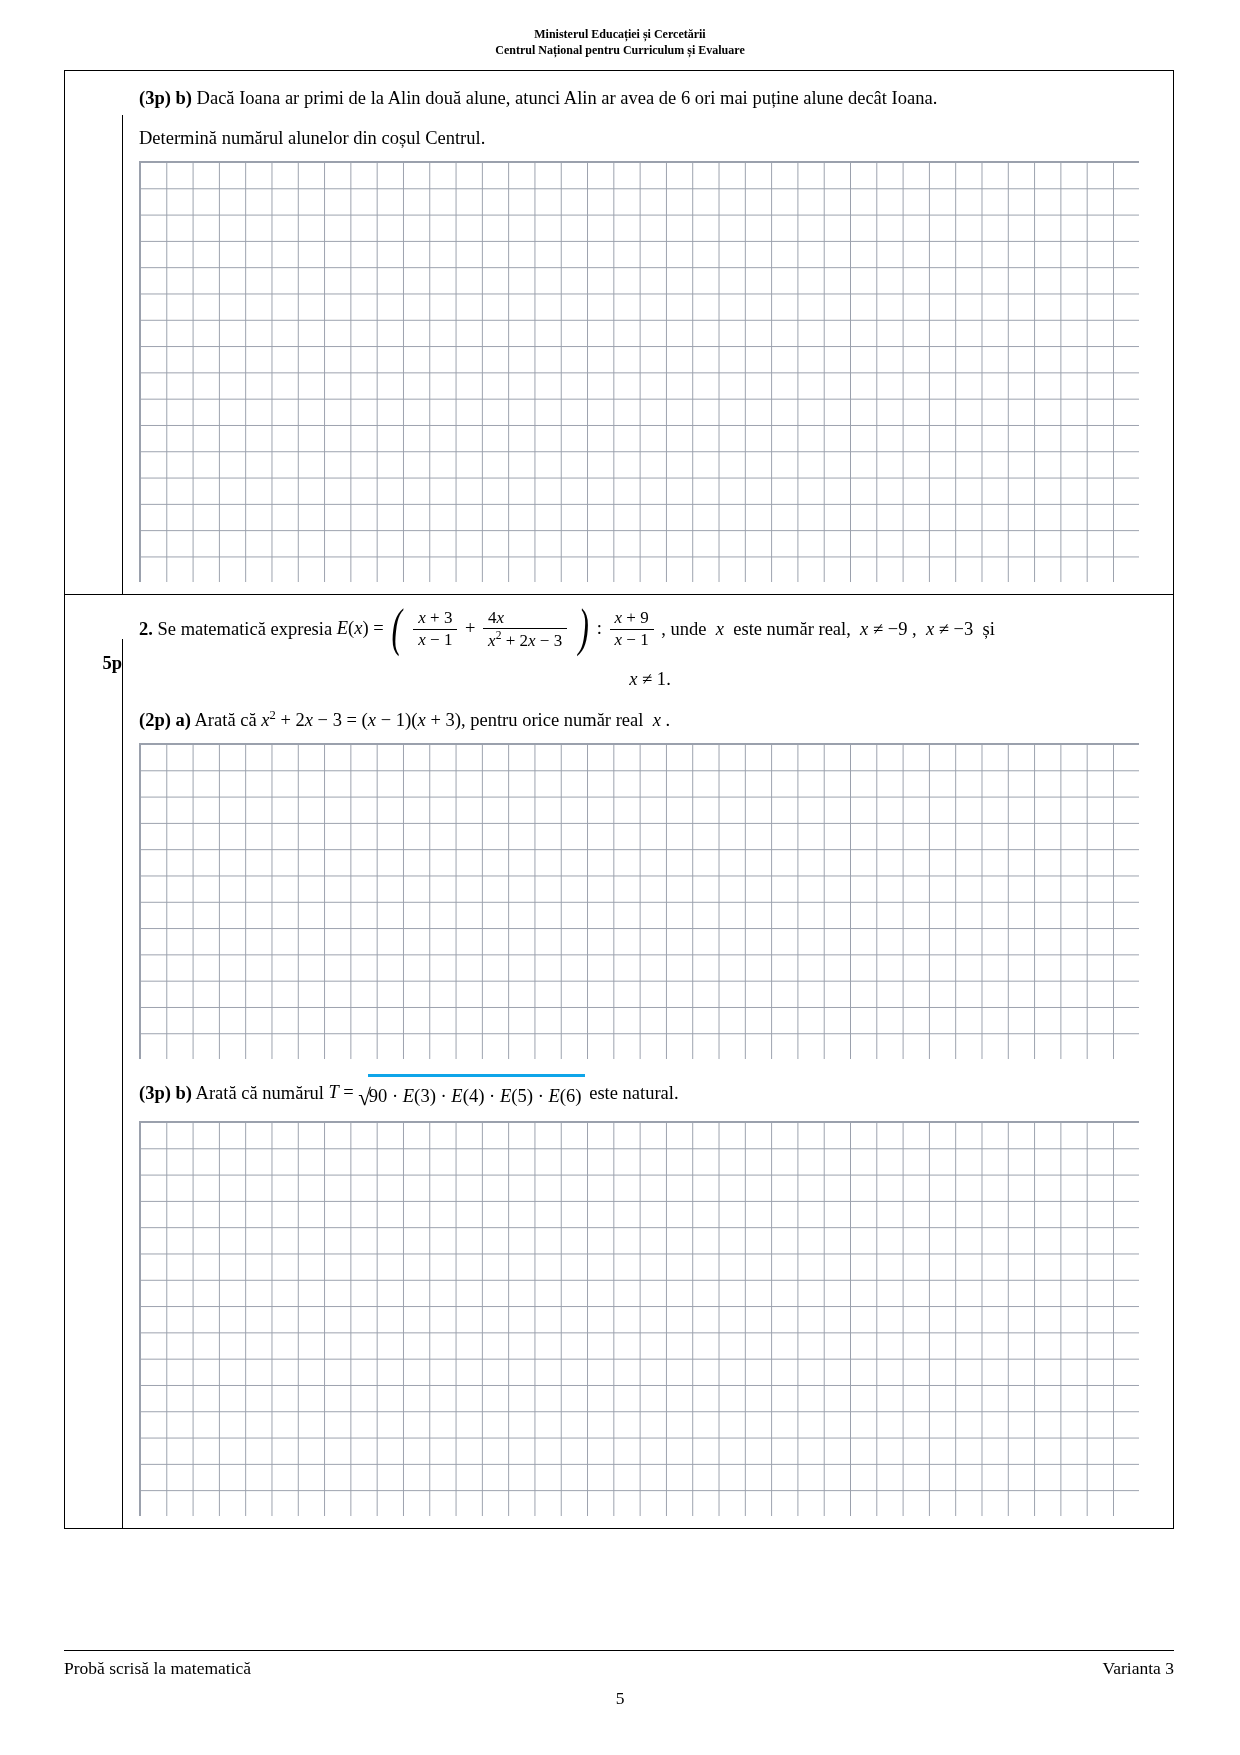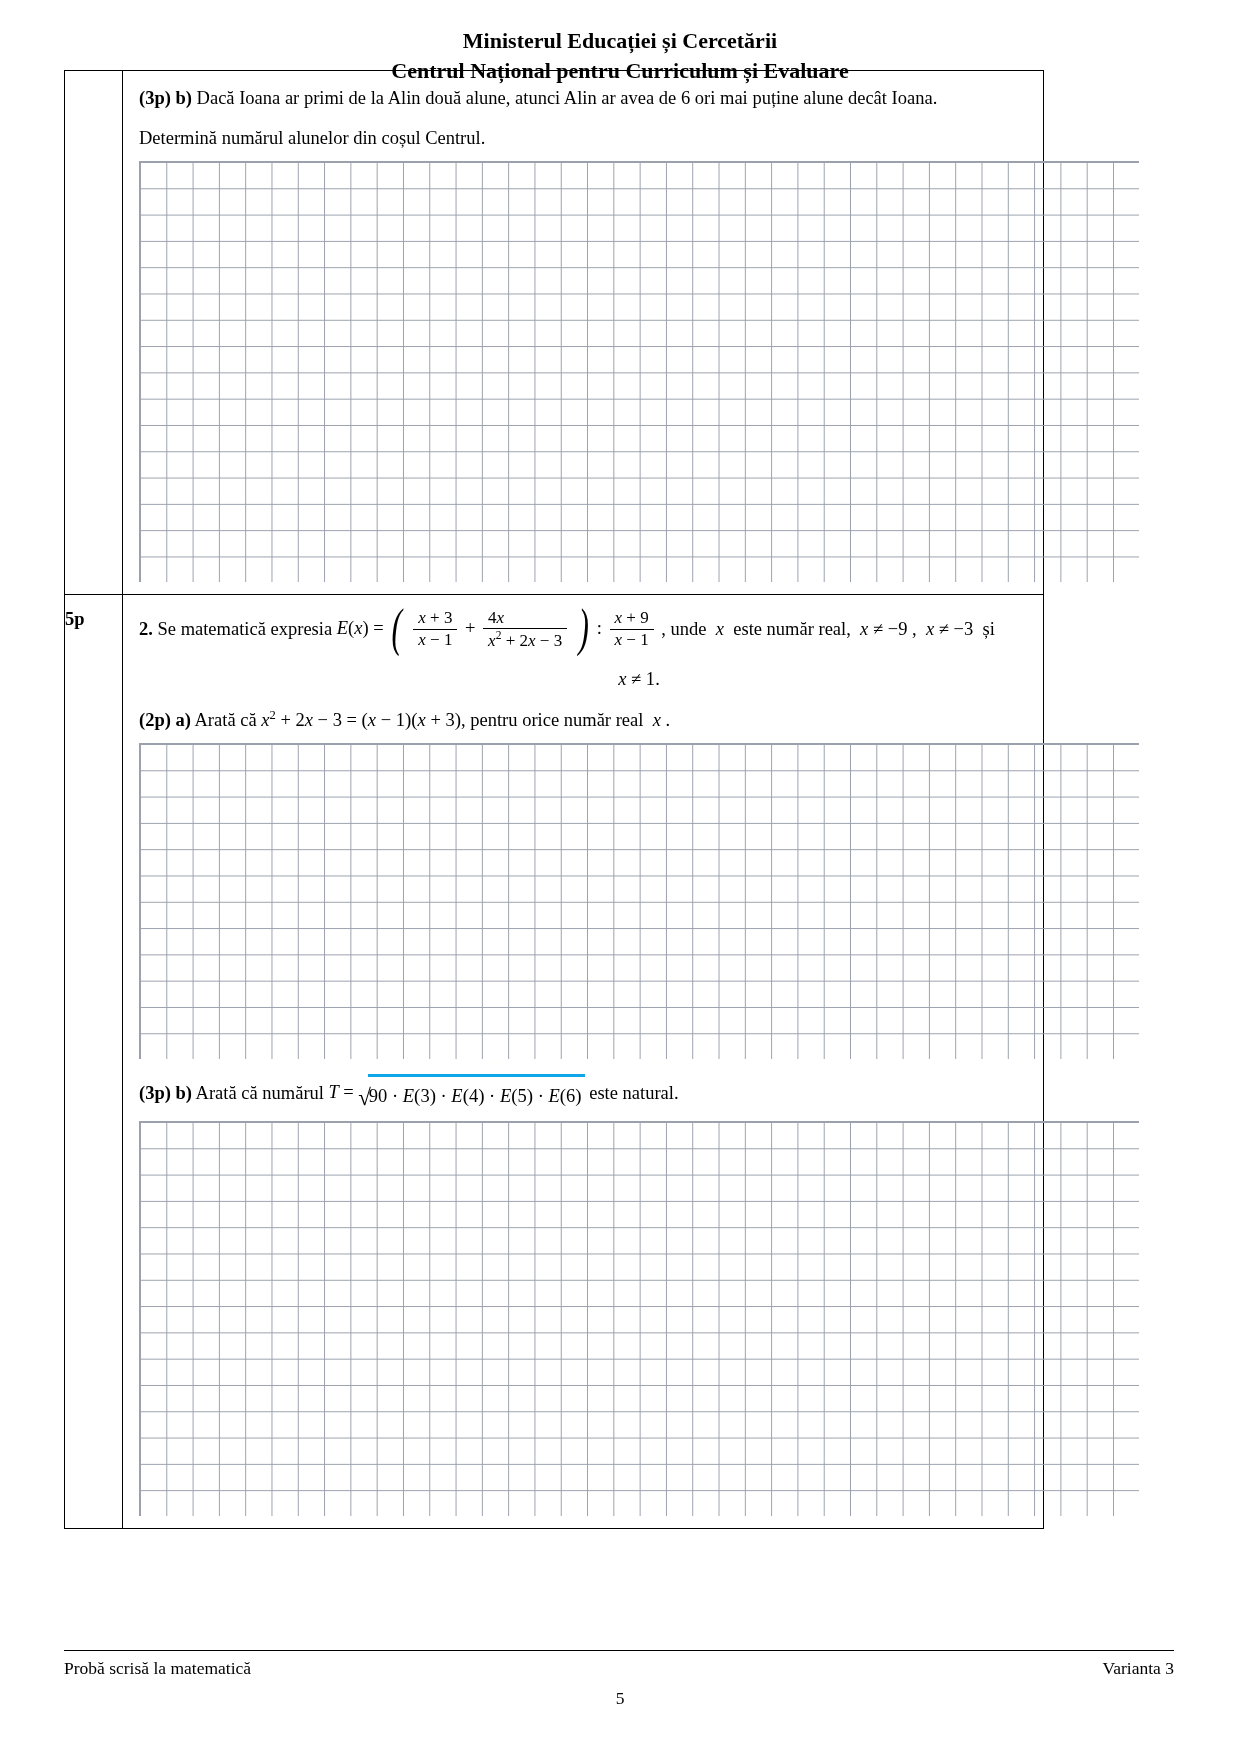--- a/index.html
+++ b/index.html
@@ -20,48 +20,49 @@
     width: 1240px;
     height: 1755px;
     box-sizing: border-box;
   }
   
   .header {
     position: absolute;
     left: 0; top: 26px;
     width: 1240px;
     text-align: center;
-    font-size: 22px;
+    font-size: 12px;
     font-weight: bold;
     line-height: 1.35;
   }
   .header div { white-space: nowrap; }
 
   
   .content-table {
     position: absolute;
     left: 64px;
     top: 70px;
-    width: 980px;
+    width: 1110px;
     border: 1px solid #000;
     box-sizing: border-box;
   }
   .row {
     display: flex;
     align-items: stretch;
   }
   .col-points {
     width: 58px;
     min-width: 58px;
     border-right: 1px solid #000;
     box-sizing: border-box;
     padding-top: 14px;
-    text-align: left;
+    text-align: right;
     font-weight: bold;
     font-size: 18.5px;
+    margin-top: 44px;
   }
   .col-body {
     flex: 1;
     box-sizing: border-box;
     padding: 10px 12px 12px 12px;
   }
   .sep-top { border-top: 1px solid #000; }
 
   .qtext {
     font-size: 18.5px;

